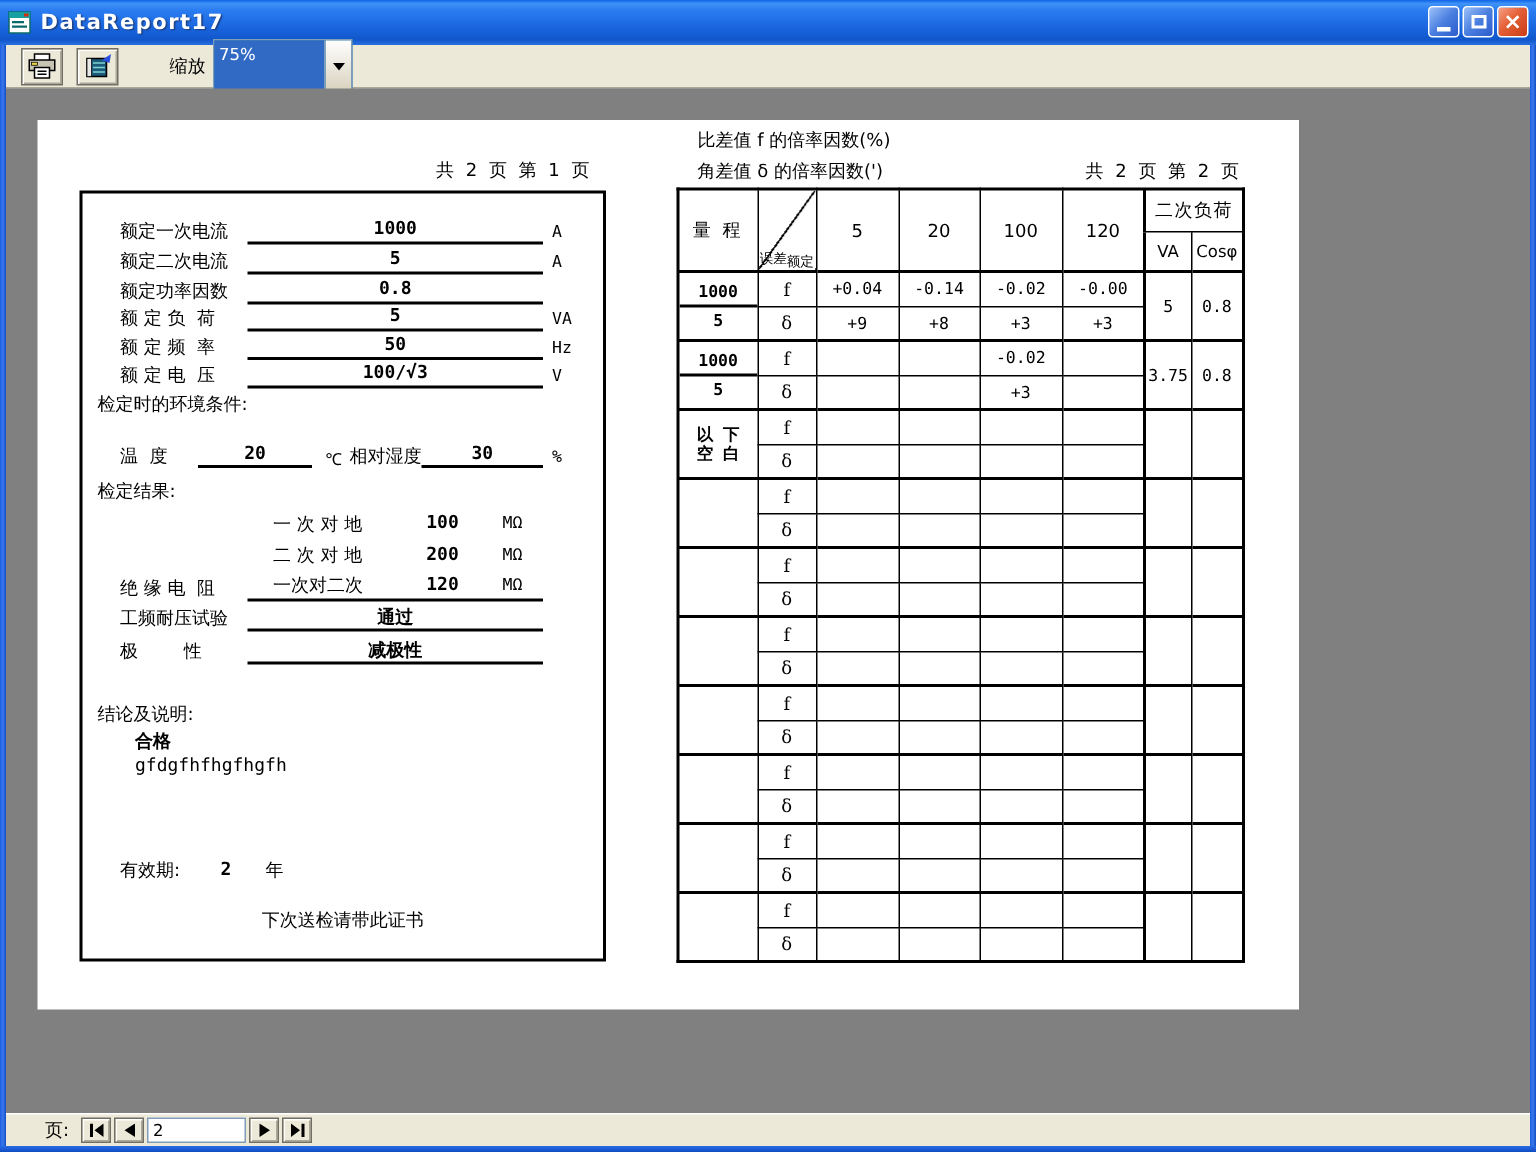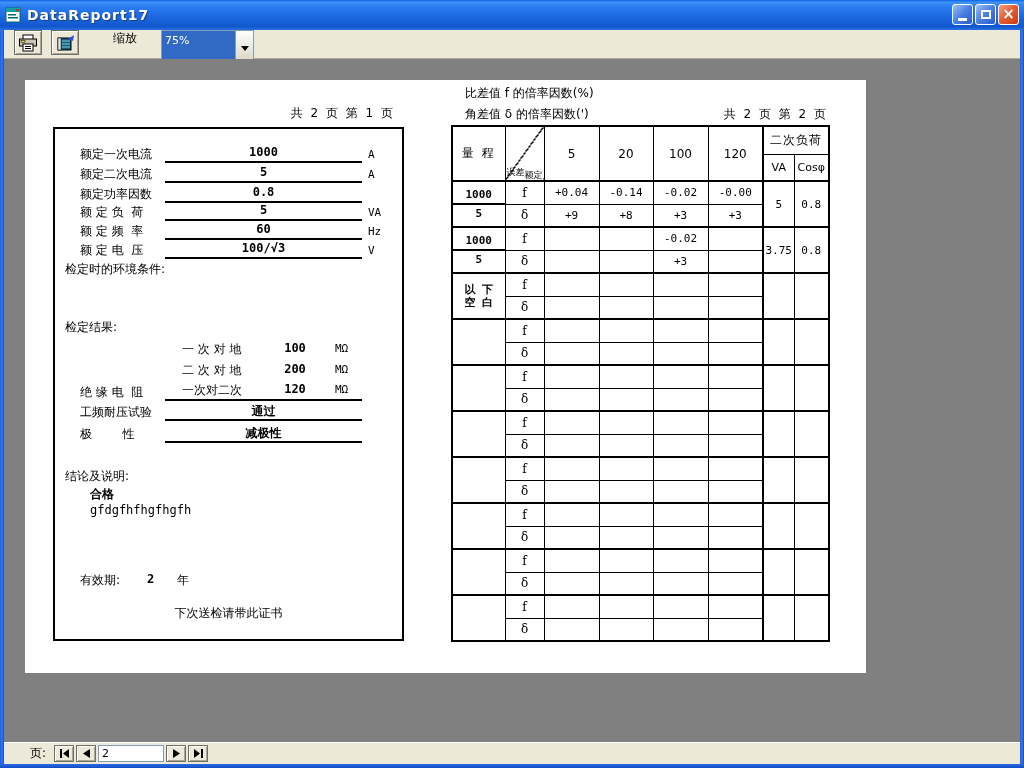--- a/index.html
+++ b/index.html
@@ -19,27 +19,27 @@
   .glyph-min{display:block;width:9px;height:3px;background:#fff;margin-top:10px;}
   .glyph-max{display:block;width:10px;height:9px;border:2px solid #fff;box-sizing:border-box;}
   .glyph-close{color:#fff;font-weight:bold;font-size:15px;line-height:15px;}
   .side-border{position:absolute;top:30px;width:4px;height:734px;
     background:linear-gradient(90deg,#1c5ee0,#3a78ec,#0f4cc4);}
   #border-left{left:0;} #border-right{right:0;}
   #border-bottom{position:absolute;left:0;top:764px;width:1024px;height:4px;
     background:linear-gradient(180deg,#2a6ce4,#0f4cc4);}
   
   #toolbar{position:absolute;left:4px;top:30px;width:1016px;height:29px;background:#ECE9D8;
-    border-bottom:1px solid #ACA899;display:flex;box-sizing:border-box;}
+    border-bottom:1px solid #ACA899;display:flex;align-items:center;box-sizing:border-box;}
   .tbtn{width:28px;height:25px;background:#ECE9D8;border:1px solid #716F64;
     box-shadow:inset 1px 1px 0 #fff,inset -1px -1px 0 #ACA899;
     display:flex;align-items:center;justify-content:center;box-sizing:border-box;}
   #print-btn{margin-left:10px;} #export-btn{margin-left:9px;}
   #zoom-label{margin-left:34px;font-size:12px;color:#000;}
-  #zoom-combo{margin-left:24px;width:93px;height:36px;border:1px solid #7F9DB9;background:#0369a1;
+  #zoom-combo{margin-left:5px;width:93px;height:36px;border:1px solid #7F9DB9;background:#0369a1;
     display:flex;box-sizing:border-box;}
   #zoom-selected{flex:1;background:#316AC5;color:#fff;font-size:11px;padding:3px 3px 0 3px;}
   #zoom-arrow-btn{width:17px;background:linear-gradient(180deg,#fefefe,#d8d2bd);
     border-left:1px solid #7F9DB9;display:flex;align-items:center;justify-content:center;}
   .arr-down{width:0;height:0;border-left:4px solid transparent;border-right:4px solid transparent;
     border-top:5px solid #000;}
   
   #canvas{position:absolute;left:4px;top:59px;width:1016px;height:683px;background:#808080;}
   #sheet{position:absolute;left:21px;top:21px;width:841px;height:593px;background:#fff;color:#000;}
   .pgind{position:absolute;font-size:12px;letter-spacing:2px;white-space:pre;}
@@ -190,31 +190,39 @@
   </div>
 
   <div class="field" style="top: 74px;">
     <span class="f-label">额 定 负  荷</span>
     <span class="f-line">5</span>
     <span class="f-unit">VA</span>
   </div>
 
   <div class="field" style="top: 93px;">
     <span class="f-label">额 定 频  率</span>
-    <span class="f-line">60</span>
+    <span class="f-line">50</span>
     <span class="f-unit">Hz</span>
   </div>
 
   <div class="field" style="top: 112px;">
     <span class="f-label">额 定 电  压</span>
     <span class="f-line">100/√3</span>
     <span class="f-unit">V</span>
   </div>
 </div>
         <div id="env-title">检定时的环境条件:</div>
+        <div id="temp-row">
+          <span class="f-label" style="left:25px">温  度</span>
+          <span class="small-line" style="left:77px;width:76px">20</span>
+          <span class="f-unit" style="left:162px">℃</span>
+          <span class="f-label" style="left:178px">相对湿度</span>
+          <span class="small-line" style="left:226px;width:81px">30</span>
+          <span class="f-unit" style="left:313px">%</span>
+        </div>
         <div id="result-title">检定结果:</div>
         <div id="ins-wrap">
   <div class="ins-row" style="top: 211px;">
     <span class="i-label">一 次 对 地</span>
     <span class="i-value">100</span>
     <span class="i-unit">MΩ</span>
   </div>
 
   <div class="ins-row" style="top: 232px;">
     <span class="i-label">二 次 对 地</span>

